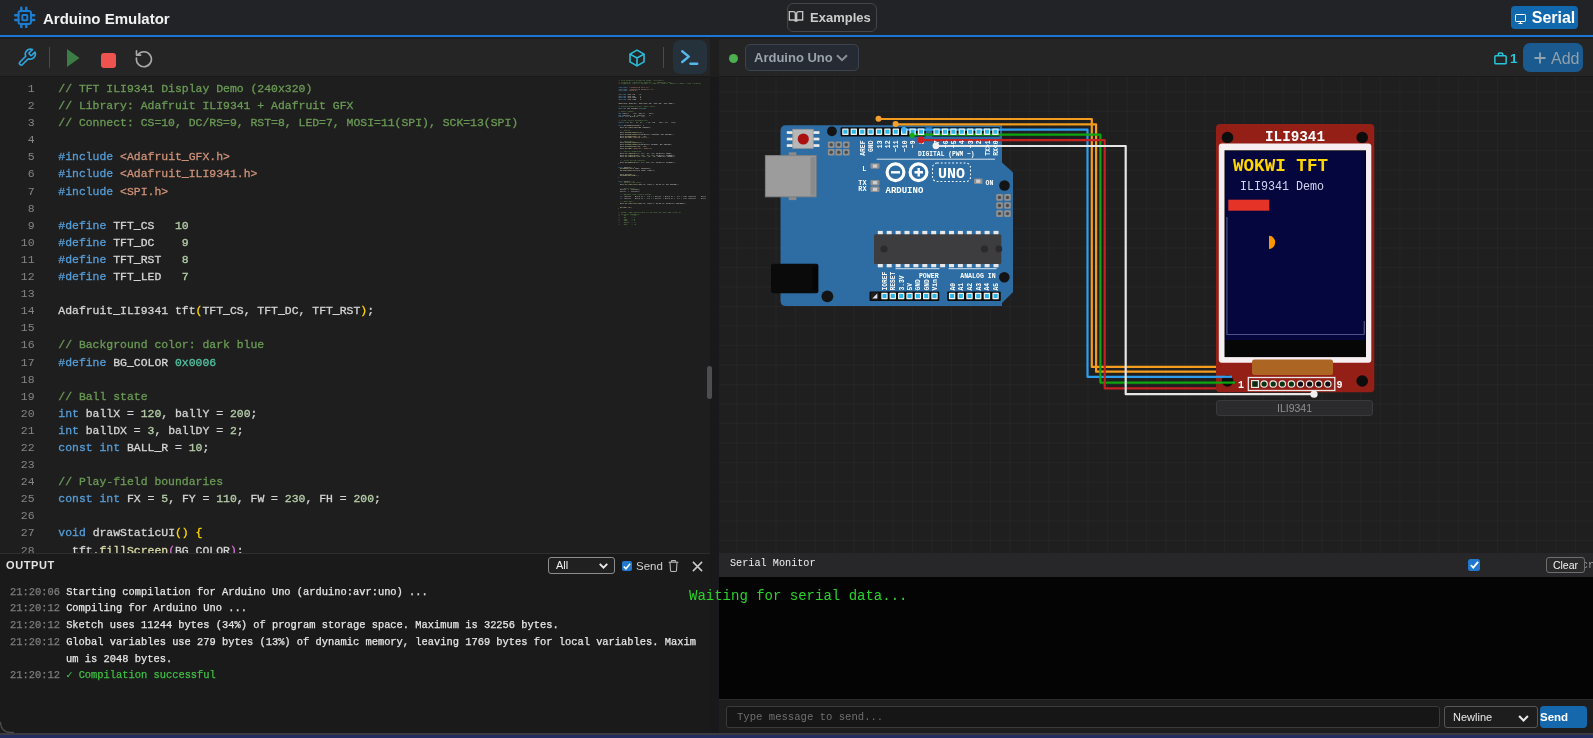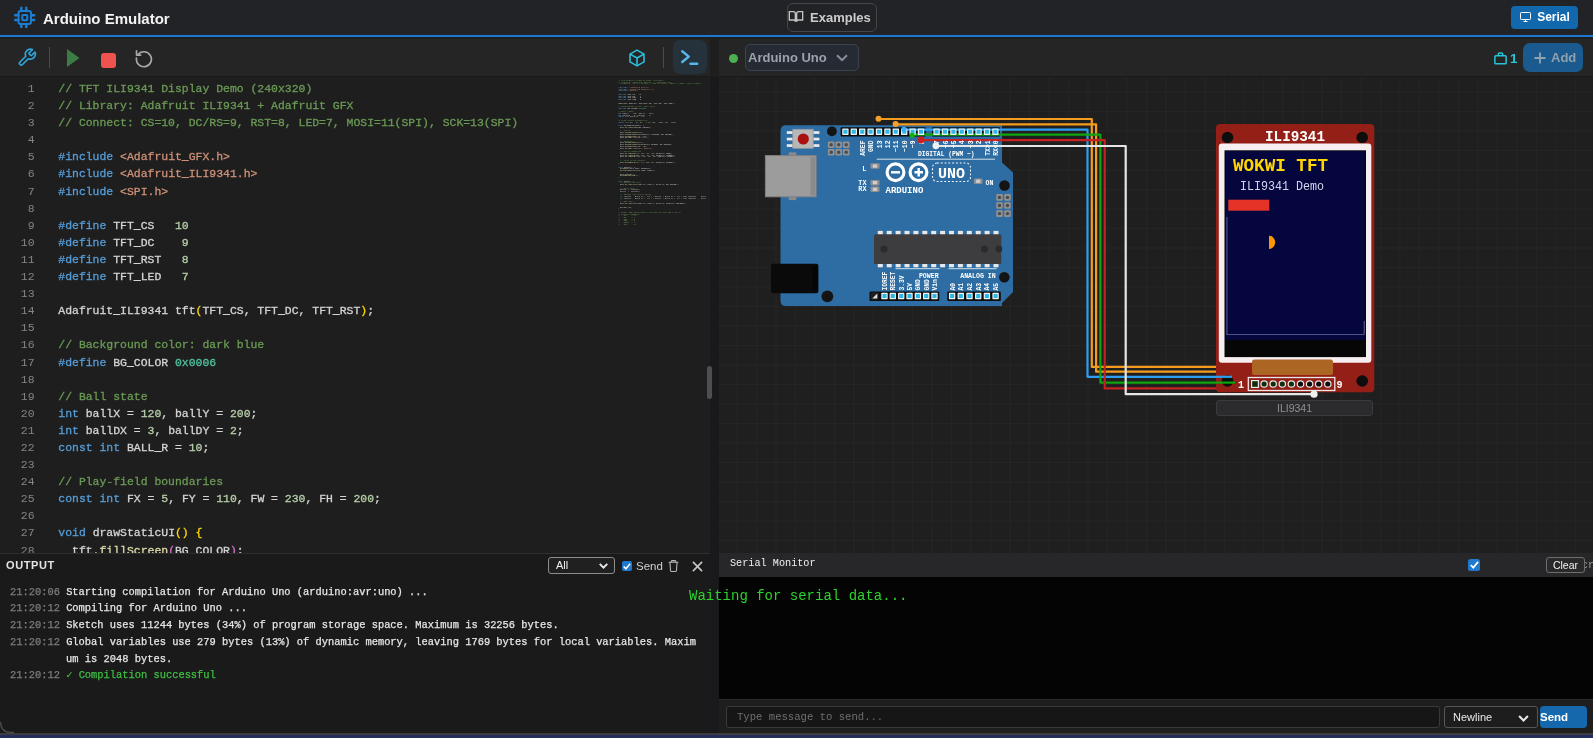--- a/index.html
+++ b/index.html
@@ -5,21 +5,21 @@
 *{margin:0;padding:0;box-sizing:border-box}
 html,body{width:1593px;height:738px;overflow:hidden}
 body{background:#1e1e1e;font-family:"Liberation Sans",sans-serif;position:relative}
 .abs{position:absolute}
 .mono{font-family:"Liberation Mono",monospace}
 pre{font-family:"Liberation Mono",monospace}
 
 #topbar{left:0;top:0;width:1593px;height:37px;background:#222326;border-bottom:2px solid #1c77d2}
 #title{left:43px;top:10px;color:#f2f2f2;font-size:15px;font-weight:bold}
 #examplesBtn{left:787px;top:3px;width:90px;height:29px;border:1px solid #45454a;border-radius:6px;color:#cccccc;font-size:13px;font-weight:bold;line-height:27px;}
-#serialBtn{left:1511px;top:6px;width:67px;height:23px;background:#1268ad;border-radius:4px;color:#fff;font-size:12px;font-weight:bold;line-height:23px;text-align:center}
+#serialBtn{left:1511px;top:6px;width:67px;height:23px;background:#1268ad;border-radius:4px;color:#fff;font-size:16px;font-weight:bold;line-height:23px;text-align:center}
 
 #ltoolbar{left:0;top:39px;width:710px;height:38px;background:#252526;border-bottom:1px solid #191919}
 #rtoolbar{left:719px;top:39px;width:874px;height:38px;background:#252526;border-bottom:1px solid #191919}
 .vsep{width:1px;background:#4a4a4a}
 
 #editor{left:0;top:77px;width:710px;height:476px;background:#1e1e1e;overflow:hidden}
 #gutter{left:0;top:3px;width:34.5px;text-align:right;color:#858585;font-size:11.45px;line-height:17.09px}
 #code{left:58.3px;top:3px;font-size:11.45px;line-height:17.09px;color:#d4d4d4;-webkit-text-stroke:0.3px}
 #minimap{left:617.5px;top:3px;font-size:2.1px;line-height:1.74px;color:#cfcfcf;width:88px;overflow:hidden}
 .c{color:#6a9955}.k{color:#569cd6}.s{color:#ce9178}.n{color:#b5cea8}.w{color:#d4d4d4}.g{color:#ffd700}.h{color:#52c1a0}.fn{color:#dcdcaa}.pk{color:#da70d6}
@@ -83,34 +83,34 @@
     <path d="M3.6 7.3 L12 12 L20.4 7.3 M12 12 V21.5"></path>
   </svg>
 <div class="abs vsep" style="left:663px;top:47px;height:21px"></div>
 <div class="abs" style="left:673px;top:40px;width:34px;height:34px;background:#25323b;border-radius:7px"></div>
 <svg class="abs" style="left:680px;top:49px" width="20" height="17" viewBox="0 0 20 17" fill="none" stroke="#56b7ec" stroke-width="2.4" stroke-linecap="round" stroke-linejoin="round">
     <path d="M2.2 2.2 L8.8 7.6 L2.2 13"></path>
     <path d="M10.5 14.8 H17.2"></path>
   </svg>
 
 <div class="abs" style="left:728.5px;top:53.5px;width:9px;height:9px;border-radius:50%;background:#4caf50"></div>
-<div class="abs" style="left:745px;top:44px;width:114px;height:27px;background:#262b33;border:1px solid #3b4350;border-radius:5px;color:#9aa2ab;font-size:13px;font-weight:bold;line-height:25px;padding-left:2px">Arduino Uno
+<div class="abs" style="left:745px;top:44px;width:114px;height:27px;background:#262b33;border:1px solid #3b4350;border-radius:5px;color:#9aa2ab;font-size:13px;font-weight:bold;line-height:25px;padding-left:8px">Arduino Uno
 <svg width="12" height="8" viewBox="0 0 12 8" style="position:absolute;right:10px;top:9px" fill="none" stroke="#8a9099" stroke-width="2">
       <path d="M1 1.2 L6 6.2 L11 1.2"></path>
     </svg></div>
 <svg class="abs" style="left:1493px;top:50.5px" width="15" height="15" viewBox="0 0 24 24" fill="none" stroke="#26c6da" stroke-width="2.4" stroke-linejoin="round">
     <rect x="3" y="7.5" width="18" height="13" rx="1.5"></rect>
     <path d="M8.5 7.5V5a2 2 0 0 1 2-2h3a2 2 0 0 1 2 2v2.5"></path>
   </svg>
 <div class="abs" style="left:1510px;top:51px;color:#26c6da;font-size:13.5px;font-weight:bold">1</div>
 <div class="abs" style="left:1523px;top:43px;width:60px;height:29px;background:#1a5a8e;border-radius:7px"></div>
 <svg class="abs" style="left:1534px;top:51.5px" width="12" height="12" viewBox="0 0 12 12" fill="none" stroke="#8fa3b1" stroke-width="1.8">
     <path d="M6 0.5V11.5M0.5 6H11.5"></path>
   </svg>
-<div class="abs" style="left:1551px;top:50px;color:#90a0ad;font-size:13px;font-weight:bold">Add</div>
+<div class="abs" style="left:1551px;top:50px;color:#90a0ad;font-size:16px;font-weight:normal">Add</div>
 
 <div class="abs" id="editor">
 <pre class="abs" id="gutter"> 1
  2
  3
  4
  5
  6
  7
  8

